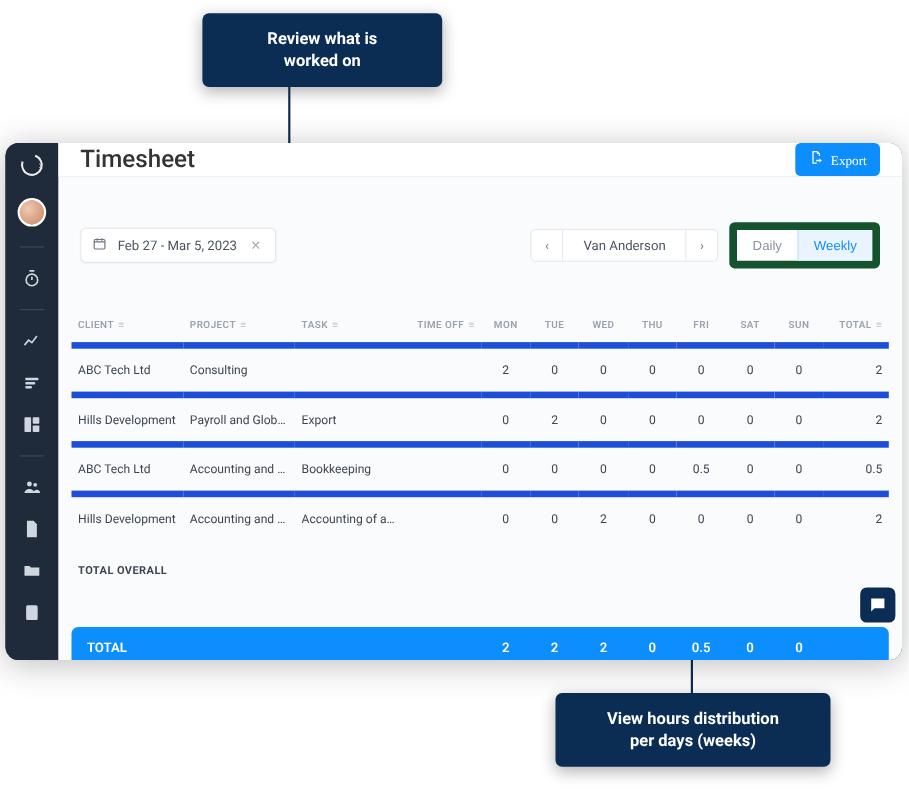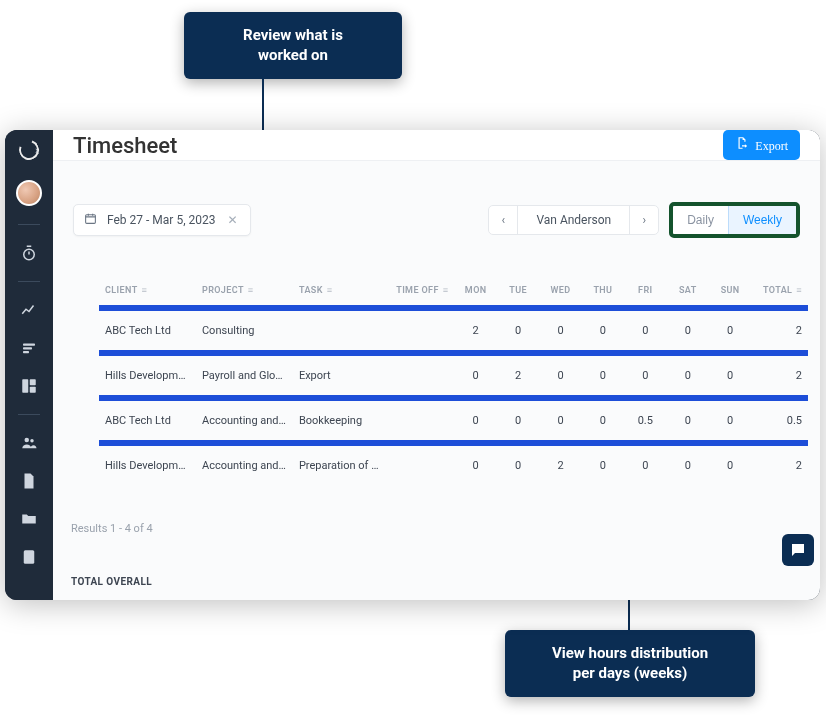--- a/index.html
+++ b/index.html
@@ -145,42 +145,41 @@
   }
   .nav-group .name {
     padding: 7px 18px;
     font-size: 12px;
     color: #4a5460;
     border-left: 1px solid #e5e8ec;
     border-right: 1px solid #e5e8ec;
   }
   .toggle {
     display: flex;
-    border: 4px solid #14532d;
+    border: 7px solid #14532d;
     border-radius: 5px;
     overflow: hidden;
     background: #fff;
   }
   .toggle button {
     border: none;
     background: transparent;
     padding: 7px 14px;
     font-size: 12px;
     color: #8a93a1;
     cursor: pointer;
   }
   .toggle button.active {
     background: #eaf4ff;
     color: #0d8eff;
     border-left: 1px solid #bcdcfb;
   }
 
   .table-wrap {
     padding: 0 12px;
-    margin-left: 34px;
   }
   table.ts {
     width: 100%;
     border-collapse: collapse;
     font-size: 11px;
     table-layout: fixed;
   }
   table.ts th {
     text-align: left;
     color: #9aa2ad;
@@ -462,36 +461,35 @@
               <td class="num">0</td>
               <td class="num">0</td>
               <td class="num">0.5</td>
               <td class="num">0</td>
               <td class="num">0</td>
               <td class="right">0.5</td>
             </tr>
             <tr>
               <td>Hills Development</td>
               <td>Accounting and …</td>
-              <td>Preparation of a…</td>
+              <td>Accounting of a…</td>
               <td class="right"></td>
               <td class="num">0</td>
               <td class="num">0</td>
               <td class="num">2</td>
               <td class="num">0</td>
               <td class="num">0</td>
               <td class="num">0</td>
               <td class="num">0</td>
               <td class="right">2</td>
             </tr>
           </tbody>
       </table>
     </div>
 
-    <div class="results-text">Results 1 - 4 of 4</div>
 
     <div class="overall-label">TOTAL OVERALL</div>
 
     <div class="total-bar-wrap">
     <table class="total-bar">
       <colgroup>
         <col style="width:96px">
             <col style="width:96px">
             <col style="width:96px">
             <col style="width:64px">

